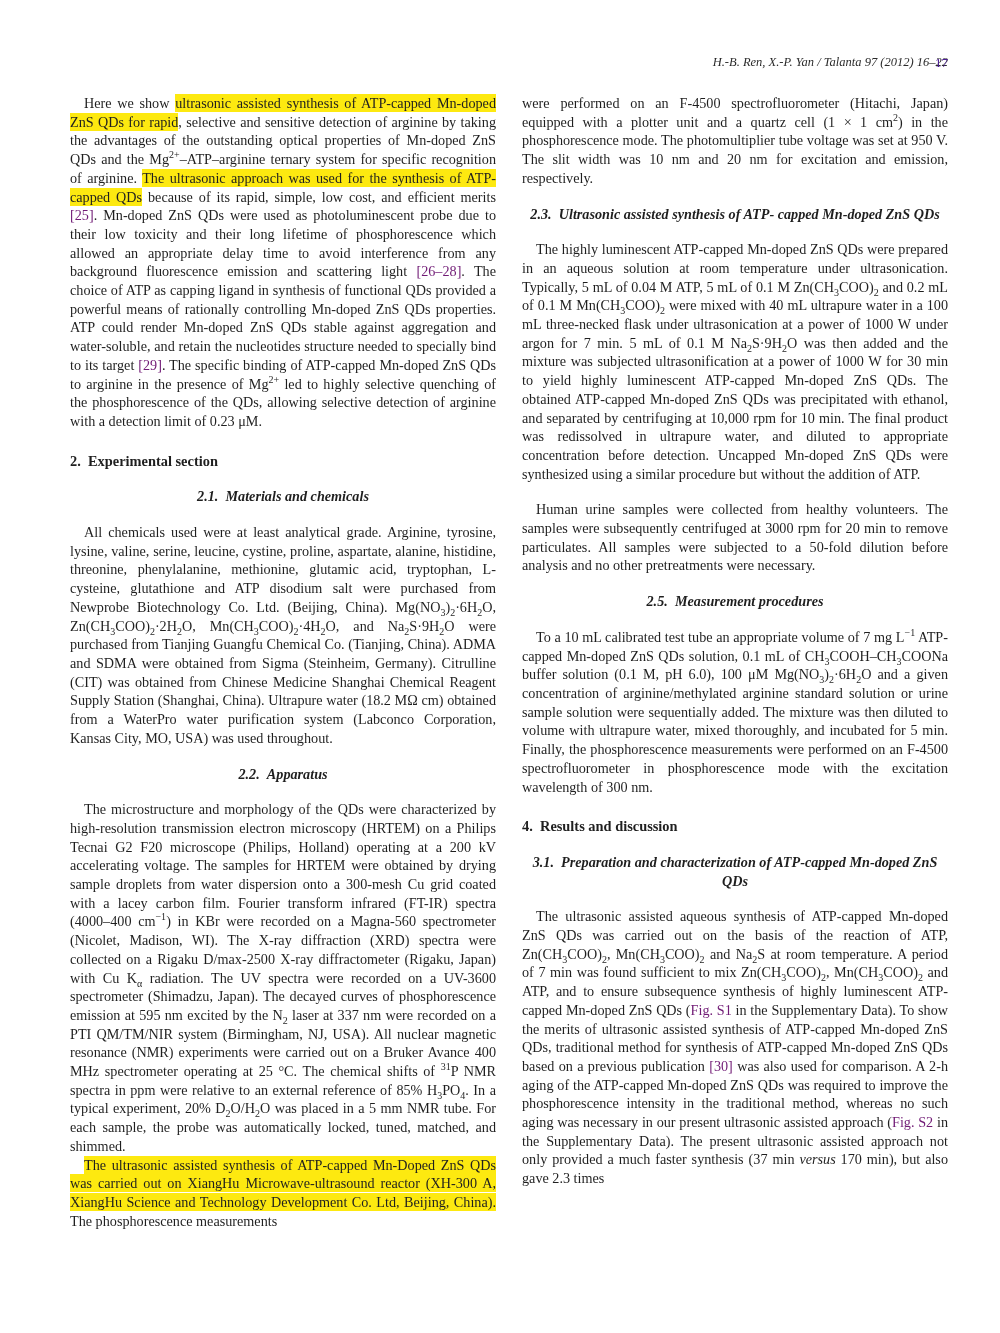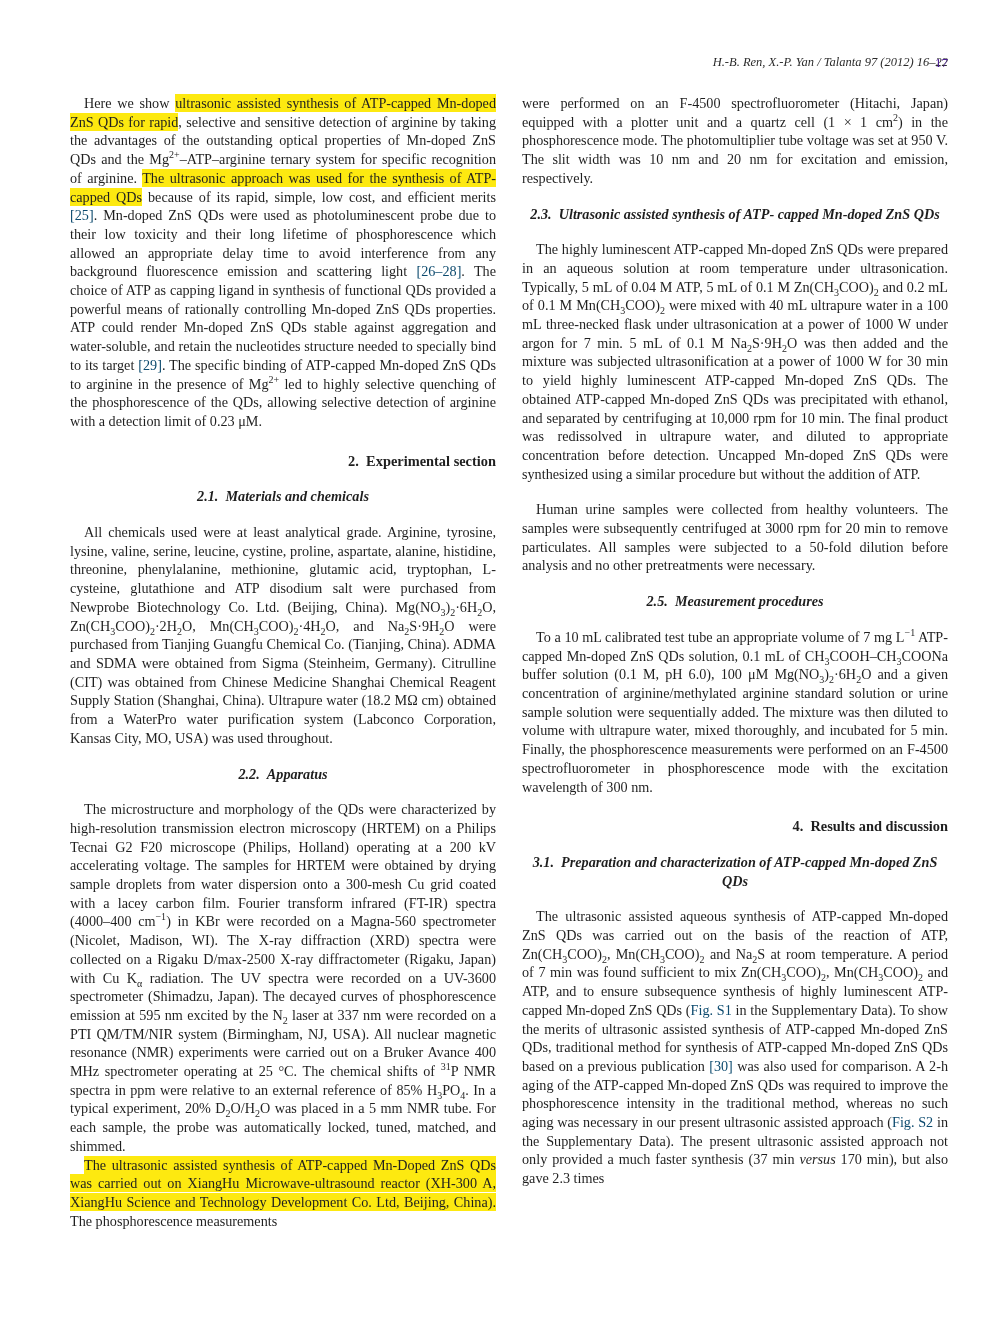--- a/index.html
+++ b/index.html
@@ -55,38 +55,38 @@
     margin: 0;
     text-indent: 14px;
   }
   .col p.noindent {
     text-indent: 0;
   }
   .sec-heading {
     font-weight: bold;
     font-size: 14.4px;
     margin: 21px 0 0 0;
-    text-align: right;
+    text-align: left;
     font-family: Liberation Serif, serif;
   }
   .subsec-heading {
     font-style: italic;
     font-size: 14.2px;
     margin: 17px 0 0 0;
     text-align: center;
   }
   .after-heading {
     margin-top: 17px !important;
   }
   .hl {
     background: #fde910;
     padding: 1px 0;
   }
   .cite {
-    color: #0c4a6e;
+    color: #701a75;
   }
   sub, sup {
     font-size: 10px;
     line-height: 0;
   }
 </style>
 </head>
 <body>
 
 <div class="page">

